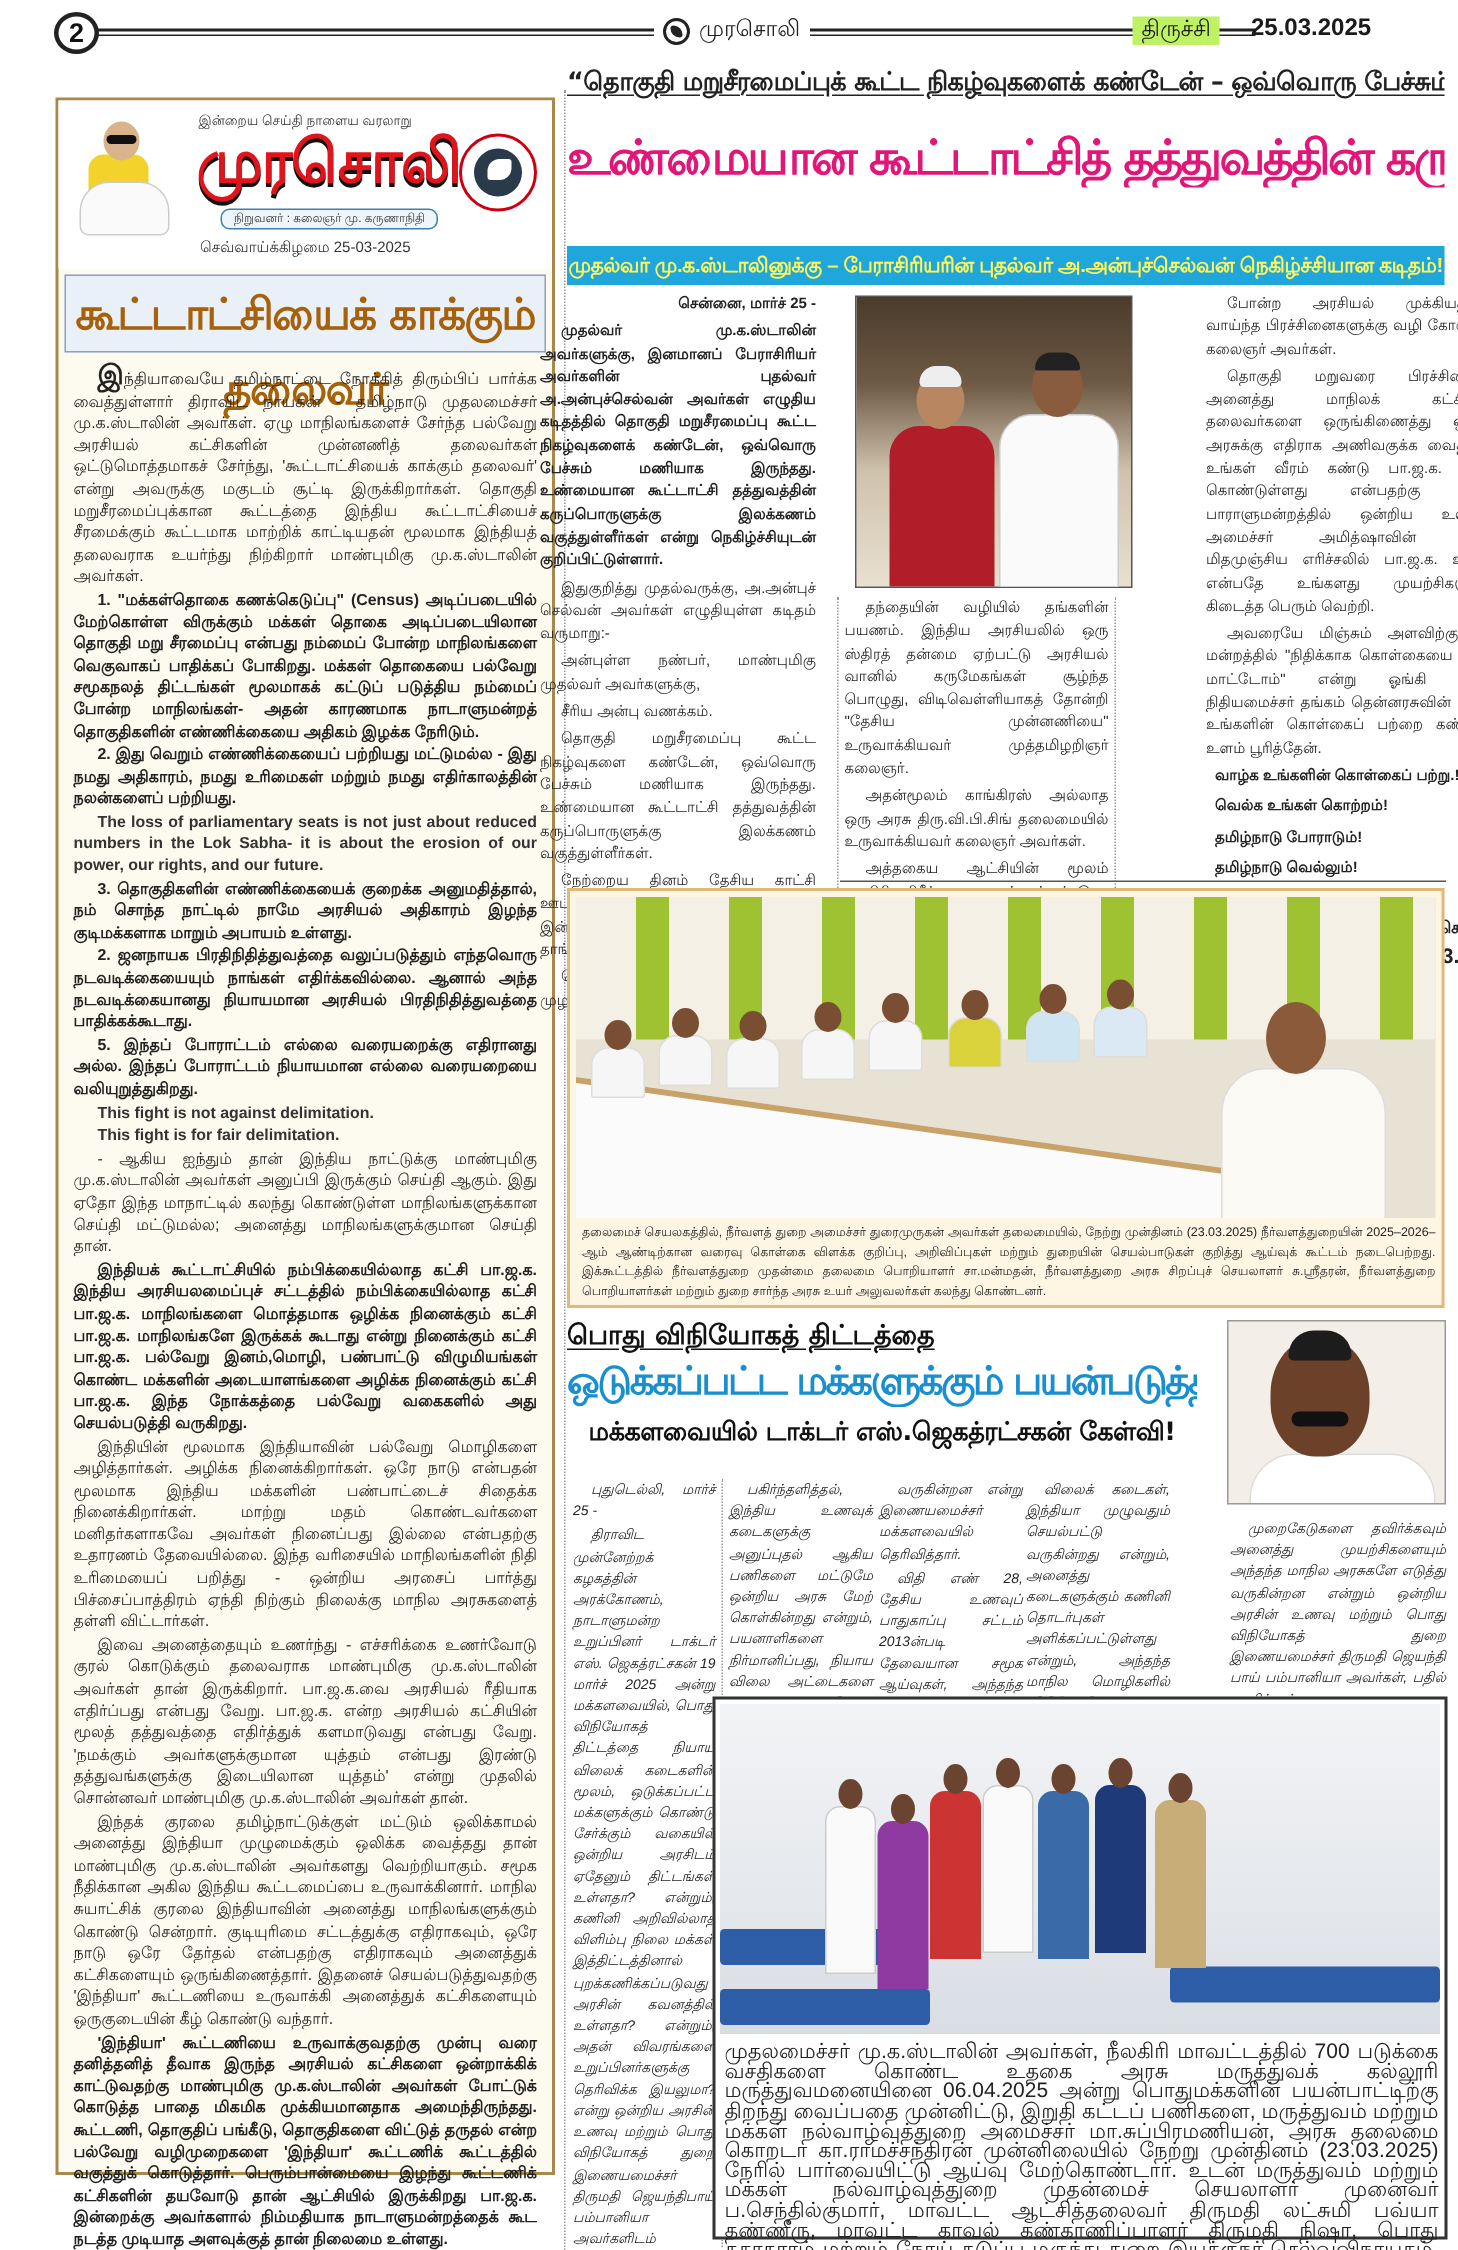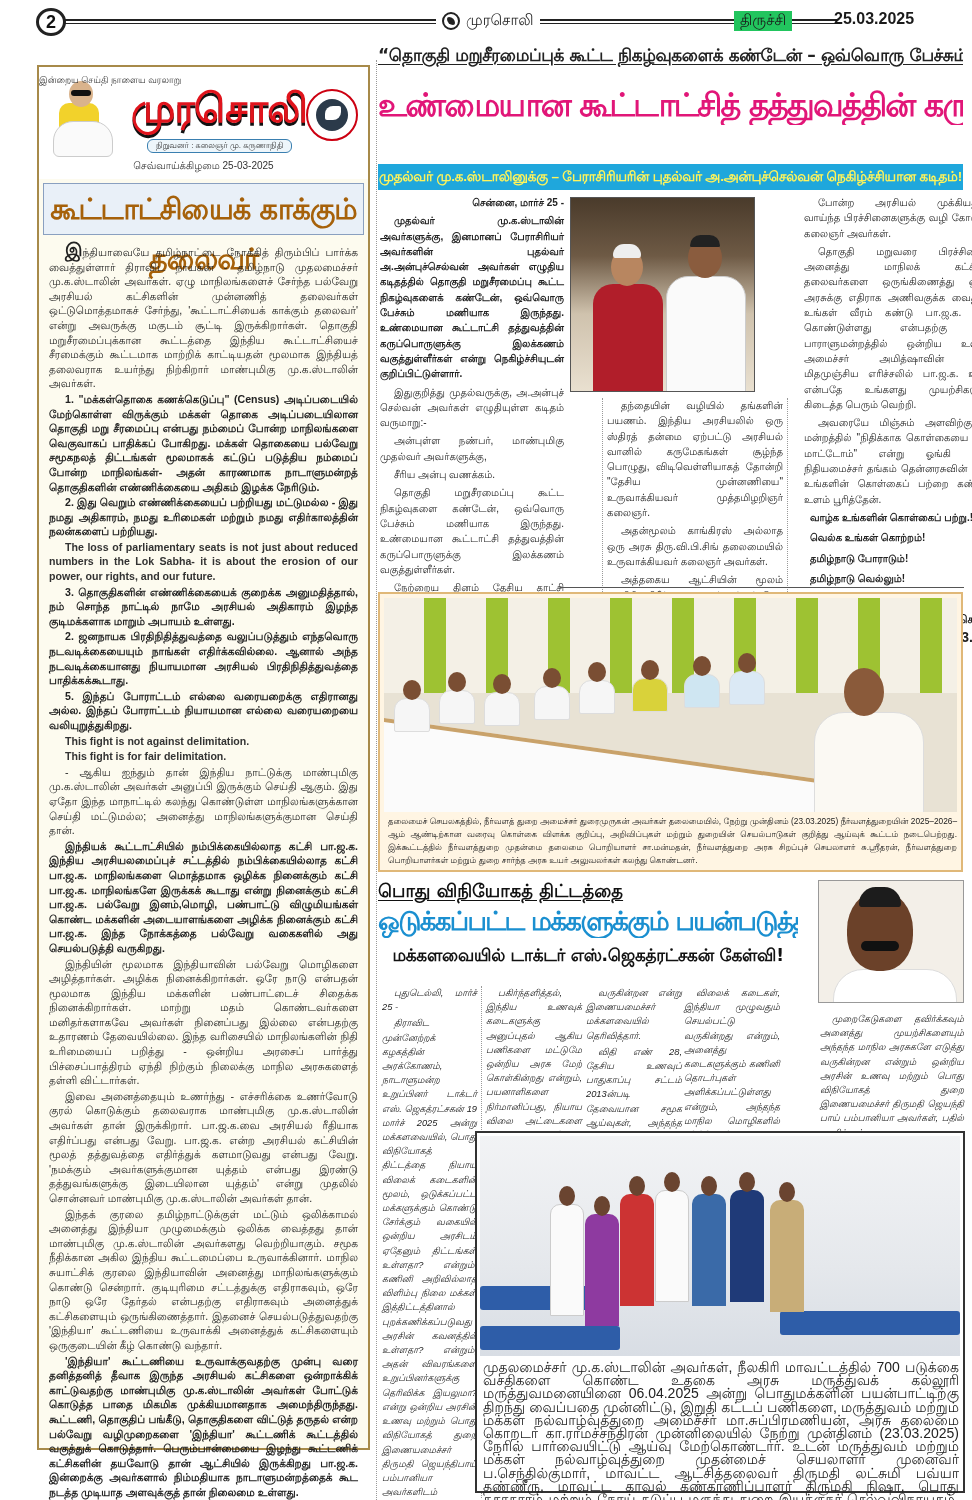--- a/index.html
+++ b/index.html
@@ -8,27 +8,27 @@
 
   
   .top-strip { position: absolute; left: 0; top: 0; width: 972px; height: 42px; }
   .page-num { position: absolute; left: 36px; top: 8px; width: 30px; height: 28px; border: 3px solid #222; border-radius: 50%; background: #fff;
      font-weight: bold; font-size: 18px; text-align: center; line-height: 22px; color: #111; z-index: 2; }
   .strip-line { position: absolute; left: 64px; right: 135px; top: 19px; height: 5px; border-top: 2px solid #222; border-bottom: 1px solid #222; }
   .strip-logo { position: absolute; left: 436px; top: 11px; display: flex; align-items: center; background: #fff; padding: 0 6px; z-index: 2; }
   .strip-logo .bull { width: 18px; height: 18px; border: 2px solid #222; border-radius: 50%; position: relative; margin-right: 6px; }
   .strip-logo .bull::after { content: ""; position: absolute; left: 3px; top: 3px; width: 8px; height: 8px; background: #222; border-radius: 2px 6px 2px 6px; }
   .strip-logo span { font-size: 15px; color: #222; }
-  .strip-city { position: absolute; left: 734px; top: 11px; background: #22c55e; padding: 0 6px; font-size: 15px; z-index: 2; }
+  .strip-city { position: absolute; left: 755px; top: 11px; background: #bef264; padding: 0 6px; font-size: 15px; z-index: 2; }
   .strip-date { position: absolute; left: 834px; top: 10px; font-size: 16px; font-weight: bold; }
 
   
   .editorial { position: absolute; left: 37px; top: 65px; width: 333px; height: 1385px; border: 2px solid #a78a4a; background: #fdfbef; }
   .masthead { position: relative; height: 112px; background: #fff; }
-  .masthead .tagline { position: absolute; left: 0; right: 0; top: 8px; font-size: 9px; color: #333; }
+  .masthead .tagline { position: absolute; left: 0; right: 0; top: 8px; text-align: center; font-size: 9px; color: #333; }
   .masthead .title { position: absolute; left: 92px; top: 18px; font-size: 40px; font-weight: bold; color: #e0141c;
      font-family: "DejaVu Sans", sans-serif; letter-spacing: -1px; text-shadow: 0 3px 0 #111; line-height: 46px; }
   .masthead .founder { position: absolute; left: 108px; top: 72px; font-size: 8px; color: #333; border: 1px solid #3a7fb0; border-radius: 6px; padding: 1px 8px; background: #eef6fb; }
   .masthead .issue-date { position: absolute; left: 0; right: 0; top: 93px; text-align: center; font-size: 10px; color: #333; }
   .portrait { position: absolute; left: 8px; top: 14px; width: 70px; height: 80px; }
   .portrait .head { position: absolute; left: 22px; top: 0; width: 24px; height: 26px; background: #d9b38c; border-radius: 50%; }
   .portrait .glasses { position: absolute; left: 24px; top: 9px; width: 20px; height: 6px; background: #111; border-radius: 3px; }
   .portrait .shawl { position: absolute; left: 12px; top: 22px; width: 40px; height: 40px; background: #f2d22b; border-radius: 10px 10px 16px 16px; }
   .portrait .body { position: absolute; left: 6px; top: 40px; width: 60px; height: 36px; background: #fafafa; border: 1px solid #ccc; border-radius: 20px 20px 6px 6px; }
   .emblem { position: absolute; right: 10px; top: 22px; width: 52px; height: 52px; border-radius: 50%; border: 2px solid #c01; background: #fff; }
@@ -46,31 +46,31 @@
   
   .dotted-v { position: absolute; left: 376px; top: 60px; height: 1440px; border-left: 1px dotted #999; }
   .kicker { position: absolute; left: 378px; top: 45px; width: 585px; font-size: 17px; font-weight: bold; color: #222; text-decoration: underline; text-underline-offset: 3px; letter-spacing: -0.4px; font-family: "DejaVu Sans", sans-serif; white-space: nowrap; overflow: hidden; }
   .headline { position: absolute; left: 378px; top: 85px; width: 585px; font-size: 32px; font-weight: bold; color: #e11678; line-height: 40px; letter-spacing: -1.8px; font-family: "DejaVu Sans", sans-serif; white-space: nowrap; overflow: hidden; }
   .subhead-bar { position: absolute; left: 378px; top: 164px; width: 585px; height: 26px; background: #1fa7dc; color: #fff45a; font-weight: bold; font-size: 13.5px; text-align: center; line-height: 26px; white-space: nowrap; overflow: hidden; letter-spacing: -0.2px; }
 
   .col { position: absolute; font-size: 10px; line-height: 15.3px; text-align: justify; color: #222; }
   .col p { text-indent: 14px; margin-bottom: 3px; }
   .col p.b { font-weight: bold; }
   .col .dateline { text-align: right; font-weight: bold; text-indent: 0; }
-  .col1 { left: 380px; top: 195px; width: 184px; }
+  .col1 { left: 360px; top: 195px; width: 184px; }
   .photo1 { position: absolute; left: 570px; top: 197px; width: 185px; height: 195px; background: linear-gradient(180deg, #4a3b2b 0%, #6e5a45 30%, #cfc2ad 60%, #e9e0d0 100%); border: 1px solid #555; overflow: hidden; }
   .photo1 .p1 { position: absolute; left: 22px; top: 50px; width: 70px; height: 145px; }
   .photo1 .p1 .h { position: absolute; left: 18px; top: 0; width: 32px; height: 38px; background: #b88660; border-radius: 50%; }
   .photo1 .p1 .h::before { content: ""; position: absolute; left: 2px; top: -4px; width: 28px; height: 14px; background: #eee; border-radius: 14px 14px 4px 4px; }
   .photo1 .p1 .s { position: absolute; left: 0; top: 36px; width: 70px; height: 110px; background: #b11e2a; border-radius: 20px 20px 0 0; }
   .photo1 .p2 { position: absolute; left: 95px; top: 40px; width: 80px; height: 155px; }
   .photo1 .p2 .h { position: absolute; left: 22px; top: 0; width: 34px; height: 40px; background: #8a5c3e; border-radius: 50%; }
   .photo1 .p2 .h::before { content: ""; position: absolute; left: 2px; top: -3px; width: 30px; height: 12px; background: #222; border-radius: 14px 14px 2px 2px; }
   .photo1 .p2 .s { position: absolute; left: 0; top: 38px; width: 80px; height: 120px; background: #fafafa; border-radius: 22px 22px 0 0; border: 1px solid #ccc; }
-  .col2 { left: 602px; top: 398px; width: 186px; border-left: 1px dotted #999; border-right: 1px dotted #999; padding: 0 4px; }
+  .col2 { left: 558px; top: 398px; width: 186px; border-left: 1px dotted #999; border-right: 1px dotted #999; padding: 0 4px; }
   .col3 { left: 804px; top: 195px; width: 200px; }
   .col3 .cheer p { font-weight: bold; text-indent: 6px; margin-bottom: 5px; }
   .col3 .cheer p.ind { text-indent: 28px; }
   .col3 .sign { text-align: right; font-weight: bold; font-size: 11px; line-height: 16px; text-indent: 0; }
   .col3 .sign-date { text-align: right; font-weight: bold; font-size: 14px; text-indent: 0; }
   .rule1 { position: absolute; left: 560px; top: 587px; width: 404px; border-top: 1px solid #555; }
 
   
   .meet-box { position: absolute; left: 378px; top: 592px; width: 585px; height: 280px; border: 2px solid #e0b878; background: #fff5e3; }
   .meet-photo { position: absolute; left: 4px; top: 4px; width: 573px; height: 214px; background: #e8e2d4; overflow: hidden; }

